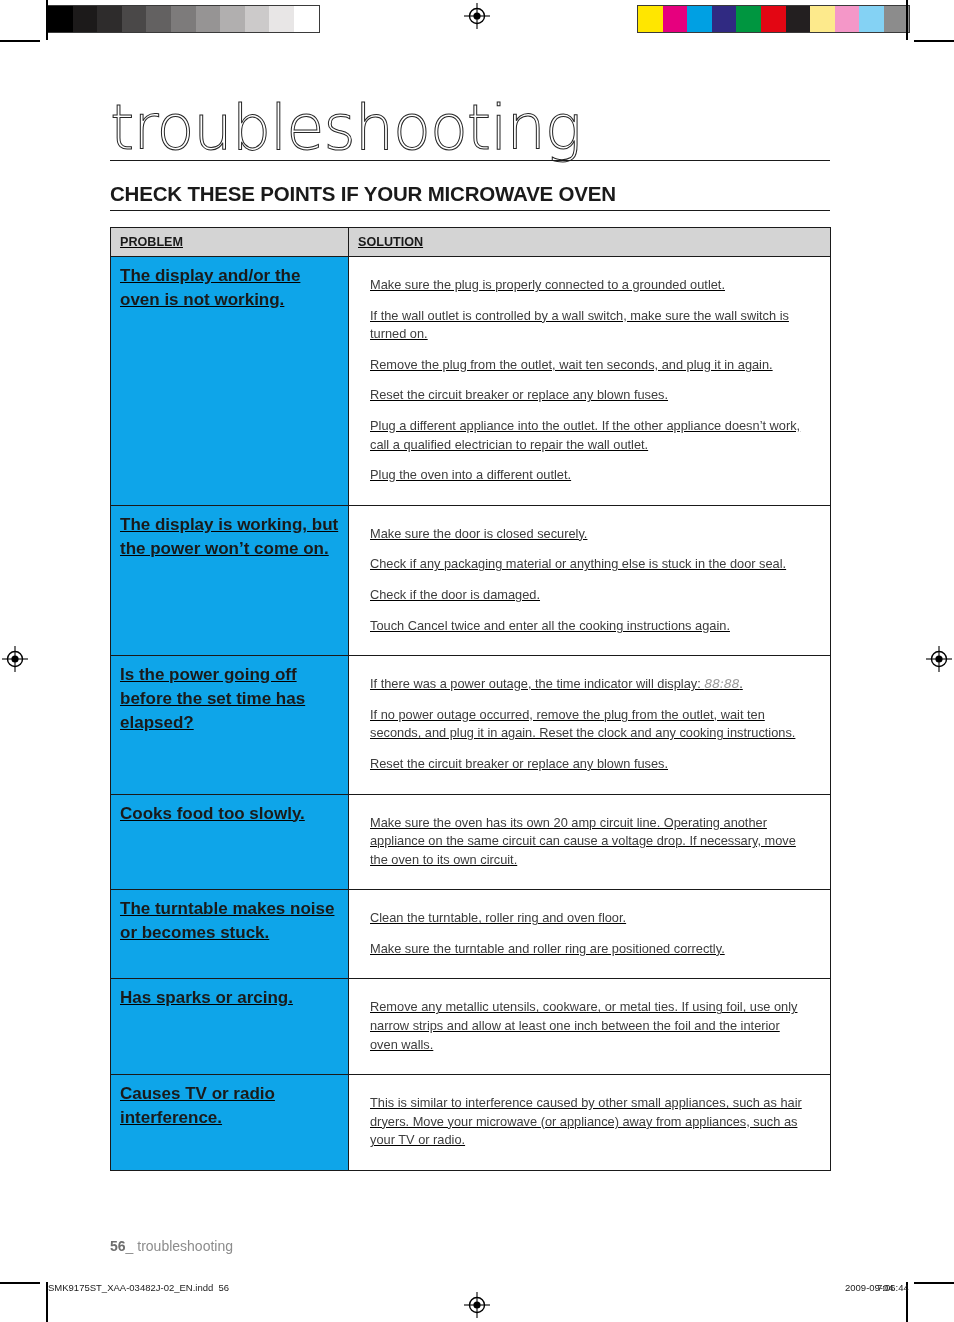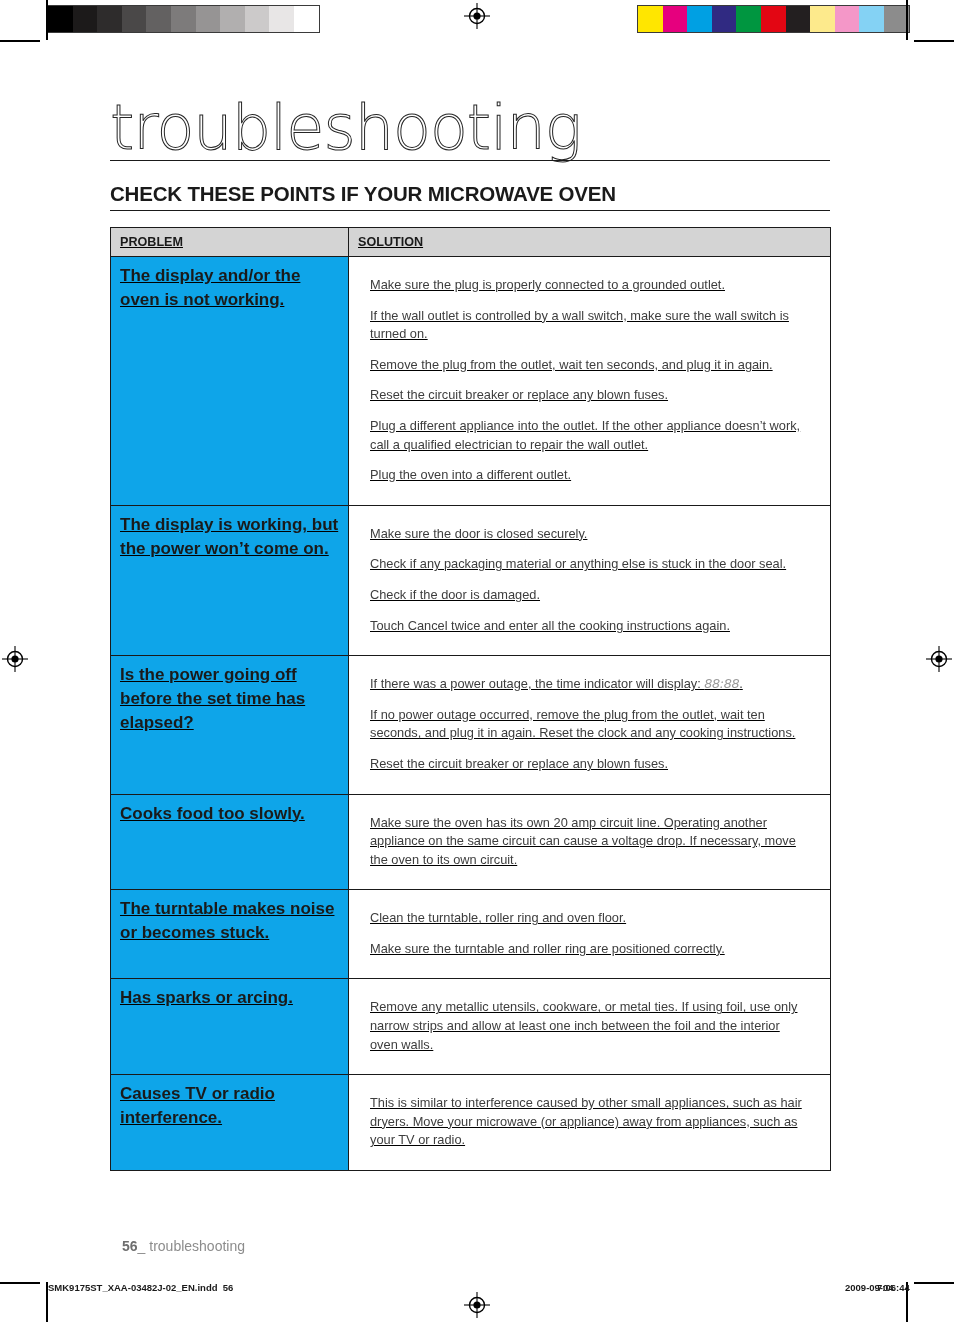--- a/index.html
+++ b/index.html
@@ -166,32 +166,30 @@
   }
 
   
   .page-footer {
     position: absolute;
     top: 1238px;
     left: 110px;
     font-size: 14px;
     color: #8c8c8c;
     white-space: nowrap;
-    margin-left: 12px;
   }
   .page-footer .pgnum { font-weight: bold; color: #6e6e6e; }
 
   .slug {
     position: absolute;
     top: 1282px;
     font-size: 9.5px;
     color: #1a1a1a;
     white-space: nowrap;
     font-family: "Liberation Sans", sans-serif;
-    font-weight: bold;
   }
   .slug-file { left: 48px; }
   .slug-date { left: 797px; margin-left: 48px; }
   .slug-time { left: 877px; }
 </style>
 </head>
 <body>
 
 <div class="prepress-bar">
   <div class="gray-strip" id="gray-strip">

